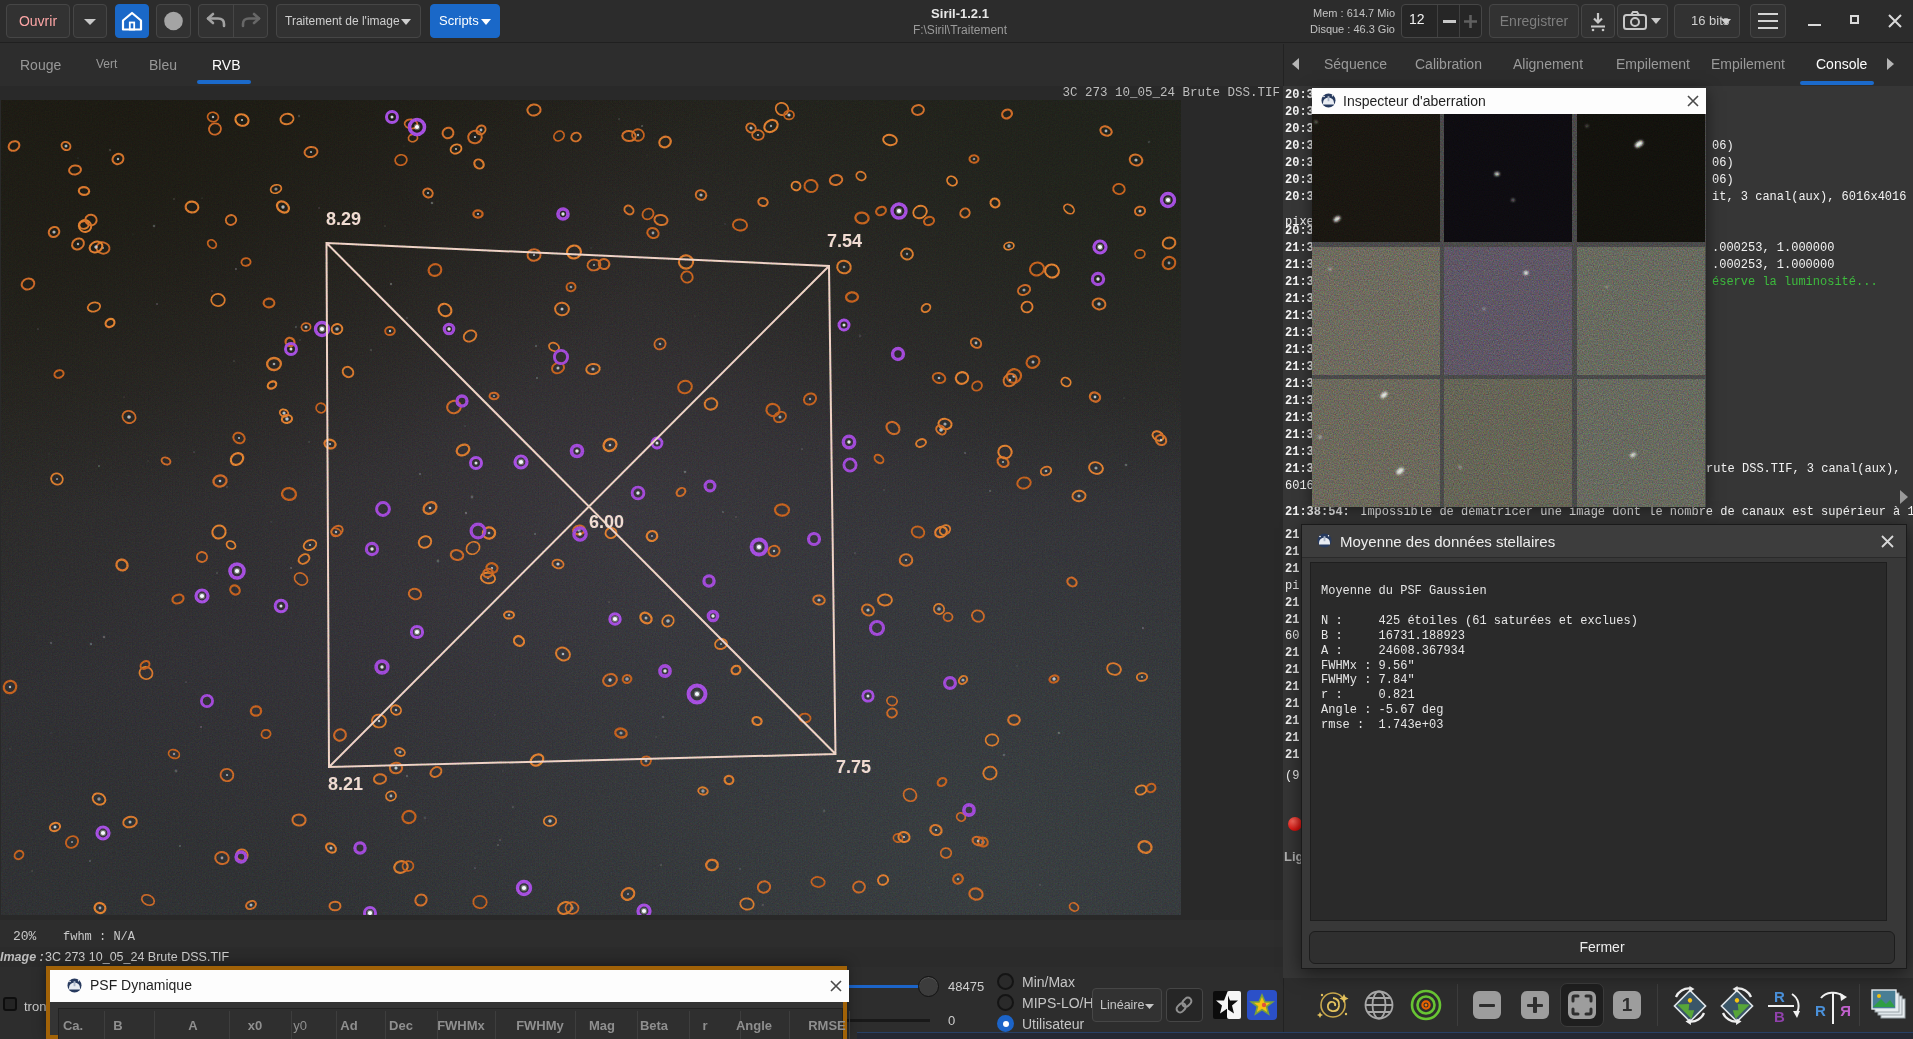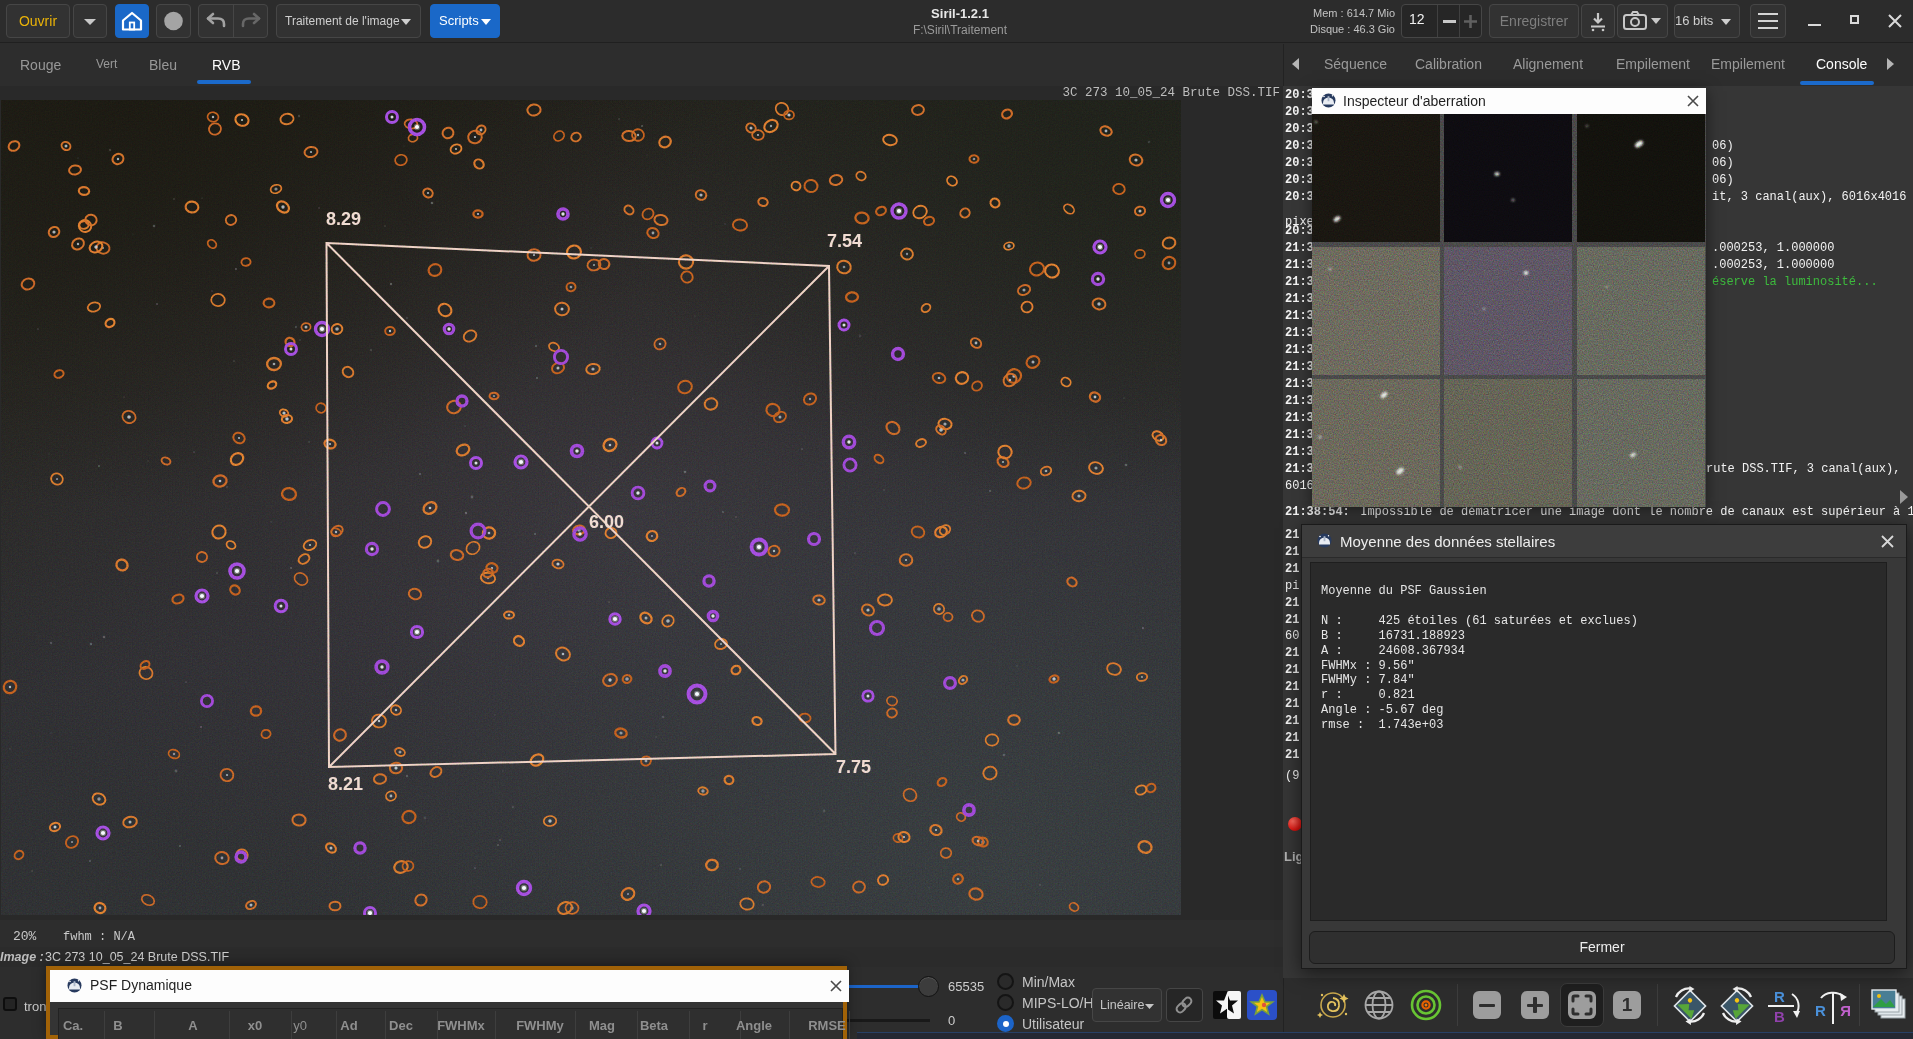--- a/index.html
+++ b/index.html
@@ -5,21 +5,21 @@
 html,body{width:1913px;height:1039px;overflow:hidden;background:#2d2d2d;
  font-family:"Liberation Sans",sans-serif;position:relative}
 .abs{position:absolute}
 .mono{font-family:"Liberation Mono",monospace}
 .btn{position:absolute;background:#323232;border:1px solid #464646;border-radius:4px}
 .btn.blue{background:#1a68c8;border-color:#1a68c8}
 </style></head>
 <body>
 
 <div class="abs" style="left:0;top:0;width:1913px;height:43px;background:#2c2c2c;border-bottom:1px solid #202020"></div>
-<div class="btn" style="left:6px;top:4px;width:64px;height:34px;color:#eab308;font-size:14px;text-align:center;line-height:32px">Ouvrir</div>
+<div class="btn" style="left:6px;top:4px;width:64px;height:34px;color:#fca5a5;font-size:14px;text-align:center;line-height:32px">Ouvrir</div>
 <div class="btn" style="left:73px;top:4px;width:34px;height:34px"><svg width="32" height="32" viewBox="0 0 32 32">
       <path d="M10 14 L16 20 L22 14 Z" fill="#c8c8c8"></path>
     </svg></div>
 <div class="btn blue" style="left:115px;top:4px;width:34px;height:34px"><svg width="32" height="32" viewBox="0 0 32 32">
       <path d="M7 15.5 L16 8 L25 15.5 V24.5 H7 Z" fill="none" stroke="#fff" stroke-width="2.2" stroke-linejoin="round"></path>
       <rect x="13.8" y="17.5" width="4.4" height="7" fill="none" stroke="#fff" stroke-width="1.8"></rect>
     </svg></div>
 <div class="btn" style="left:156px;top:4px;width:35px;height:34px"><svg width="33" height="32" viewBox="0 0 33 32">
       <circle cx="16.5" cy="16" r="9.3" fill="#a4a4a4"></circle>
     </svg></div>
@@ -63,21 +63,21 @@
   </svg>
 <div class="btn" style="left:1617px;top:4px;width:51px;height:34px"></div>
 <svg class="abs" style="left:1622px;top:9px" width="28" height="24" viewBox="0 0 28 24">
     <rect x="2" y="6" width="22" height="14" rx="2.5" fill="none" stroke="#c8c8c8" stroke-width="2"></rect>
     <path d="M9 6 L11 3 H15 L17 6" fill="none" stroke="#c8c8c8" stroke-width="2"></path>
     <circle cx="13" cy="13" r="4" fill="none" stroke="#c8c8c8" stroke-width="2"></circle>
   </svg>
 <svg class="abs" style="left:1650px;top:17px" width="12" height="8" viewBox="0 0 12 8">
     <path d="M1 1 L6 7 L11 1 Z" fill="#c8c8c8"></path>
   </svg>
-<div class="btn" style="left:1674px;top:4px;width:66px;height:34px;color:#cfcfcf;font-size:13px;line-height:32px;padding-left:0">16 bits
+<div class="btn" style="left:1674px;top:4px;width:66px;height:34px;color:#cfcfcf;font-size:13px;line-height:32px;padding-left:16px">16 bits
 <svg class="abs" style="right:7px;top:13px" width="12" height="8" viewBox="0 0 12 8">
       <path d="M1 1 L6 7 L11 1 Z" fill="#cfcfcf"></path>
     </svg></div>
 <div class="btn" style="left:1750px;top:4px;width:36px;height:34px"></div>
 <svg class="abs" style="left:1757px;top:10px" width="22" height="22" viewBox="0 0 22 22">
     <path d="M1 4 H21 M1 11 H21 M1 18 H21" stroke="#d4d4d4" stroke-width="2.2"></path>
   </svg>
 <div class="abs" style="left:1808px;top:24px;width:13px;height:2px;background:#dadada"></div>
 <div class="abs" style="left:1850px;top:15px;width:9px;height:9px;border:2px solid #dadada"></div>
 <svg class="abs" style="left:1887px;top:13px" width="16" height="16" viewBox="0 0 16 16">
@@ -1362,21 +1362,21 @@
 <div class="abs mono" style="left:1285px;top:748px;color:#f2f2f2;font-size:12px;font-weight:bold;white-space:pre">21</div>
 <div class="abs mono" style="left:1285px;top:769px;color:#f2f2f2;font-size:12px;font-weight:normal;white-space:pre">(9</div>
 <div class="abs" style="left:1288px;top:817px;width:14px;height:14px;border-radius:7px;background:radial-gradient(circle at 35% 30%,#ff6a5e,#df1410 65%,#9c0f0c)"></div>
 <div class="abs" style="left:1284px;top:849px;color:#b2b2b2;font-size:13px;font-weight:bold;width:19px;overflow:hidden;white-space:nowrap">Ligne</div>
 <div class="abs" style="left:857px;top:1032px;width:1056px;height:7px;background:#242833;border-top:1px solid #274066"></div>
 
 <div class="abs" style="left:847px;top:985px;width:72px;height:3px;background:#1c64c8"></div>
 <div class="abs" style="left:919px;top:985px;width:11px;height:3px;background:#191919"></div>
 <div class="abs" style="left:918px;top:976px;width:21px;height:21px;border-radius:50%;background:#3c3c3c;border:1px solid #121212;box-shadow:inset 0 1px 0 #555"></div>
 <div class="abs" style="left:847px;top:1019px;width:83px;height:3px;background:#191919"></div>
-<div class="abs" style="left:948px;top:979px;color:#cdcdcd;font-size:13px">65535</div>
+<div class="abs" style="left:948px;top:979px;color:#cdcdcd;font-size:13px">48475</div>
 <div class="abs" style="left:948px;top:1013px;color:#cdcdcd;font-size:13px">0</div>
 <div class="abs" style="left:997px;top:973px;width:17px;height:17px;border-radius:50%;background:#2a2a2a;border:2px solid #141414"></div>
 <div class="abs" style="left:997px;top:994px;width:17px;height:17px;border-radius:50%;background:#2a2a2a;border:2px solid #141414"></div>
 <div class="abs" style="left:997px;top:1015px;width:17px;height:17px;border-radius:50%;background:#1c64c8;border:2px solid #1c64c8"></div>
 <div class="abs" style="left:1002.5px;top:1020.5px;width:6px;height:6px;border-radius:50%;background:#fff"></div>
 <div class="abs" style="left:1022px;top:974px;color:#c5c5c5;font-size:14px">Min/Max</div>
 <div class="abs" style="left:1022px;top:995px;color:#c5c5c5;font-size:14px">MIPS-LO/HI</div>
 <div class="abs" style="left:1022px;top:1016px;color:#c5c5c5;font-size:14px">Utilisateur</div>
 <div class="btn" style="left:1092px;top:988px;width:70px;height:34px;color:#c5c5c5;font-size:12.5px;line-height:32px;padding-left:7px">Linéaire
 <svg class="abs" style="right:6px;top:14px" width="11" height="7" viewBox="0 0 11 7">

